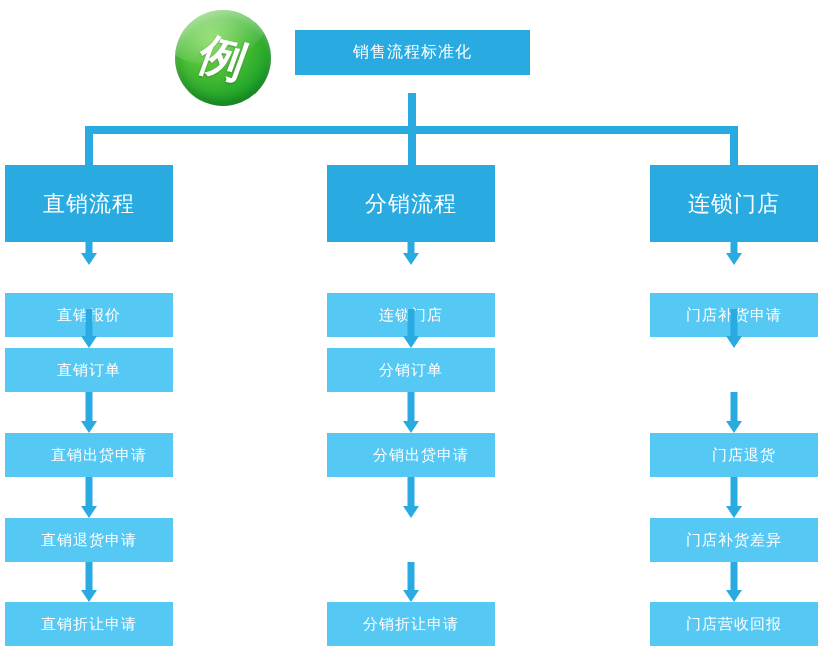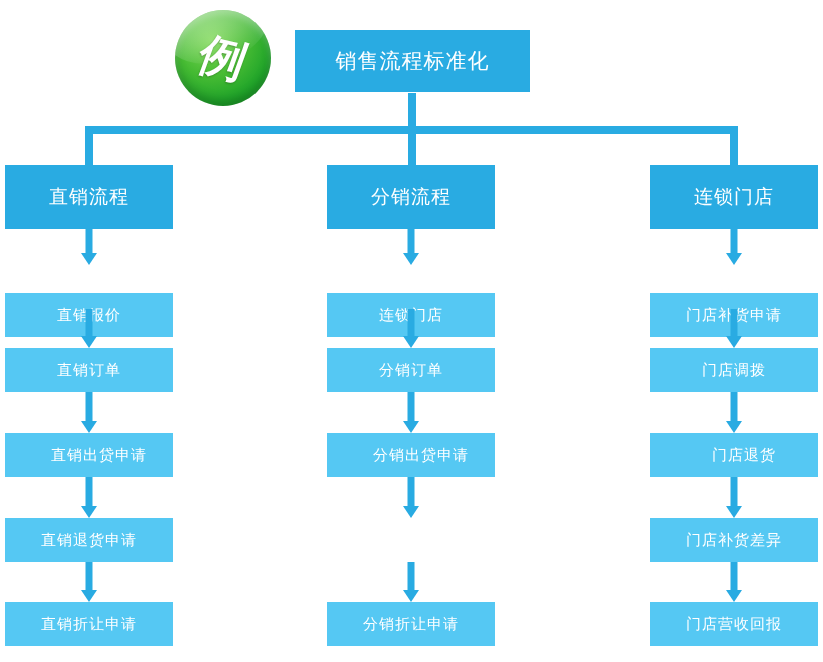--- a/index.html
+++ b/index.html
@@ -19,23 +19,23 @@
     align-items: center;
     justify-content: center;
     color: #ffffff;
     text-align: center;
     letter-spacing: 1px;
     box-sizing: border-box;
   }
   .dark  { background: #29ABE2; }
   .light { background: #55C8F3; }
 
-  .root-box { left: 295px; top: 30px; width: 235px; height: 62px; font-size: 21px; text-align: right; }
-
-  .hdr  { top: 165px; width: 168px; height: 64px; font-size: 19px; }
+  .root-box { left: 295px; top: 30px; width: 235px; height: 45px; font-size: 16px; text-align: right; }
+
+  .hdr  { top: 165px; width: 168px; height: 77px; font-size: 22px; }
   .item { width: 168px; height: 44px; font-size: 15px; }
 
   .col0 { left: 5px; }
   .col1 { left: 327px; }
   .col2 { left: 650px; }
 
   .row0 { top: 265px; margin-top: 28px; }
   .row1 { top: 348px; }
   .row2 { top: 433px; padding-left: 20px; }
   .row3 { top: 518px; }
@@ -173,21 +173,20 @@
   <div class="box dark hdr col2">连锁门店</div>
   <div class="arrow ac2 ar0">
       <div class="stem"></div>
       <div class="head"></div>
     </div>
   <div class="box light item col2 row0">门店补货申请</div>
   <div class="arrow ac2 ar1">
       <div class="stem"></div>
       <div class="head"></div>
     </div>
-  <div class="box light item col2 row1">门店调拨</div>
   <div class="arrow ac2 ar2">
       <div class="stem"></div>
       <div class="head"></div>
     </div>
   <div class="box light item col2 row2">门店退货</div>
   <div class="arrow ac2 ar3">
       <div class="stem"></div>
       <div class="head"></div>
     </div>
   <div class="box light item col2 row3">门店补货差异</div>

